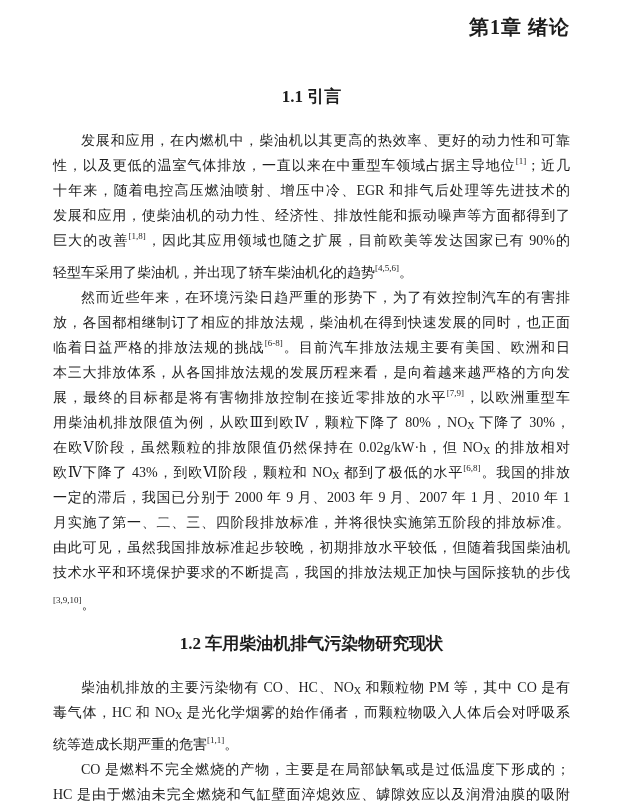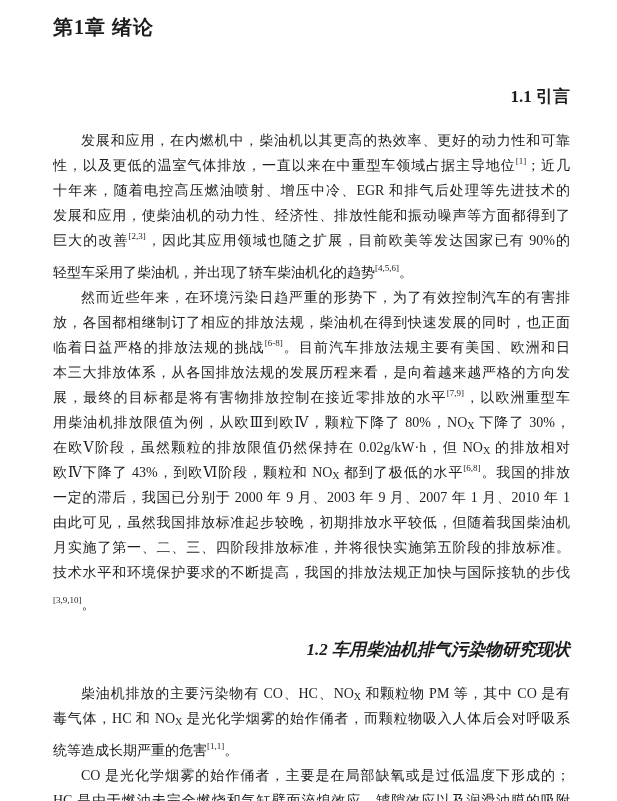--- a/index.html
+++ b/index.html
@@ -20,33 +20,32 @@
     height: 801px;
     padding: 13px 47px 0 53px;
     background: #ffffff;
     overflow: hidden;
   }
   .chapter-title {
     margin: 0 0 44px 0;
     font-size: 20px;
     line-height: 28px;
     font-weight: bold;
-    text-align: left;
+    text-align: right;
     letter-spacing: 1px;
   }
   .section-heading {
     margin: 0 0 20px 0;
     font-size: 17px;
     line-height: 23px;
     font-weight: bold;
-    text-align: right;
+    text-align: center;
   }
   .section-heading.mid {
-    margin-top: 21px;
-    font-style: italic;
+    margin-top: 15px;
   }
   .paragraph {
     margin: 0;
   }
   .line {
     font-size: 14px;
     line-height: 25px;
     height: 25px;
     text-align: justify;
     text-align-last: justify;
@@ -79,42 +78,42 @@
 
 <div class="page">
   <h1 class="chapter-title">第1章 绪论</h1>
   <div id="content">
       <h2 class="section-heading">1.1 引言</h2>
       <div class="paragraph">
         <div class="line indent">发展和应用，在内燃机中，柴油机以其更高的热效率、更好的动力性和可靠</div>
         <div class="line">性，以及更低的温室气体排放，一直以来在中重型车领域占据主导地位<span class="sup">[1]</span>；近几</div>
         <div class="line">十年来，随着电控高压燃油喷射、增压中冷、EGR 和排气后处理等先进技术的</div>
         <div class="line">发展和应用，使柴油机的动力性、经济性、排放性能和振动噪声等方面都得到了</div>
-        <div class="line">巨大的改善<span class="sup">[2,3]</span>，因此其应用领域也随之扩展，目前欧美等发达国家已有 90%的</div>
+        <div class="line">巨大的改善<span class="sup">[1,8]</span>，因此其应用领域也随之扩展，目前欧美等发达国家已有 90%的</div>
         <div class="line end">轻型车采用了柴油机，并出现了轿车柴油机化的趋势<span class="sup">[4,5,6]</span>。</div>
       </div>
       <div class="paragraph">
         <div class="line indent">然而近些年来，在环境污染日趋严重的形势下，为了有效控制汽车的有害排</div>
         <div class="line">放，各国都相继制订了相应的排放法规，柴油机在得到快速发展的同时，也正面</div>
         <div class="line">临着日益严格的排放法规的挑战<span class="sup">[6-8]</span>。目前汽车排放法规主要有美国、欧洲和日</div>
         <div class="line">本三大排放体系，从各国排放法规的发展历程来看，是向着越来越严格的方向发</div>
         <div class="line">展，最终的目标都是将有害物排放控制在接近零排放的水平<span class="sup">[7,9]</span>，以欧洲重型车</div>
         <div class="line">用柴油机排放限值为例，从欧Ⅲ到欧Ⅳ，颗粒下降了 80%，NO<span class="sub">X</span> 下降了 30%，</div>
         <div class="line">在欧Ⅴ阶段，虽然颗粒的排放限值仍然保持在 0.02g/kW·h，但 NO<span class="sub">X</span> 的排放相对</div>
         <div class="line">欧Ⅳ下降了 43%，到欧Ⅵ阶段，颗粒和 NO<span class="sub">X</span> 都到了极低的水平<span class="sup">[6,8]</span>。我国的排放</div>
         <div class="line">一定的滞后，我国已分别于 2000 年 9 月、2003 年 9 月、2007 年 1 月、2010 年 1</div>
+        <div class="line">月实施了第一、二、三、四阶段排放标准，并将很快实施第五阶段的排放标准。</div>
         <div class="line">由此可见，虽然我国排放标准起步较晚，初期排放水平较低，但随着我国柴油机</div>
-        <div class="line">月实施了第一、二、三、四阶段排放标准，并将很快实施第五阶段的排放标准。</div>
         <div class="line">技术水平和环境保护要求的不断提高，我国的排放法规正加快与国际接轨的步伐</div>
         <div class="line end"><span class="sup">[3,9,10]</span>。</div>
       </div>
       <h2 class="section-heading mid">1.2 车用柴油机排气污染物研究现状</h2>
       <div class="paragraph">
         <div class="line indent">柴油机排放的主要污染物有 CO、HC、NO<span class="sub">X</span> 和颗粒物 PM 等，其中 CO 是有</div>
         <div class="line">毒气体，HC 和 NO<span class="sub">X</span> 是光化学烟雾的始作俑者，而颗粒物吸入人体后会对呼吸系</div>
         <div class="line end">统等造成长期严重的危害<span class="sup">[1,1]</span>。</div>
       </div>
       <div class="paragraph">
-        <div class="line indent">CO 是光化学烟雾的始作俑者，主要是在局部缺氧或是过低温度下形成的；</div>
+        <div class="line indent">CO 是燃料不完全燃烧的产物，主要是在局部缺氧或是过低温度下形成的；</div>
         <div class="line">HC 是由于燃油未完全燃烧和气缸壁面淬熄效应、罅隙效应以及润滑油膜的吸附</div>
       </div>
     </div>
 </div>
 
 </body></html>

